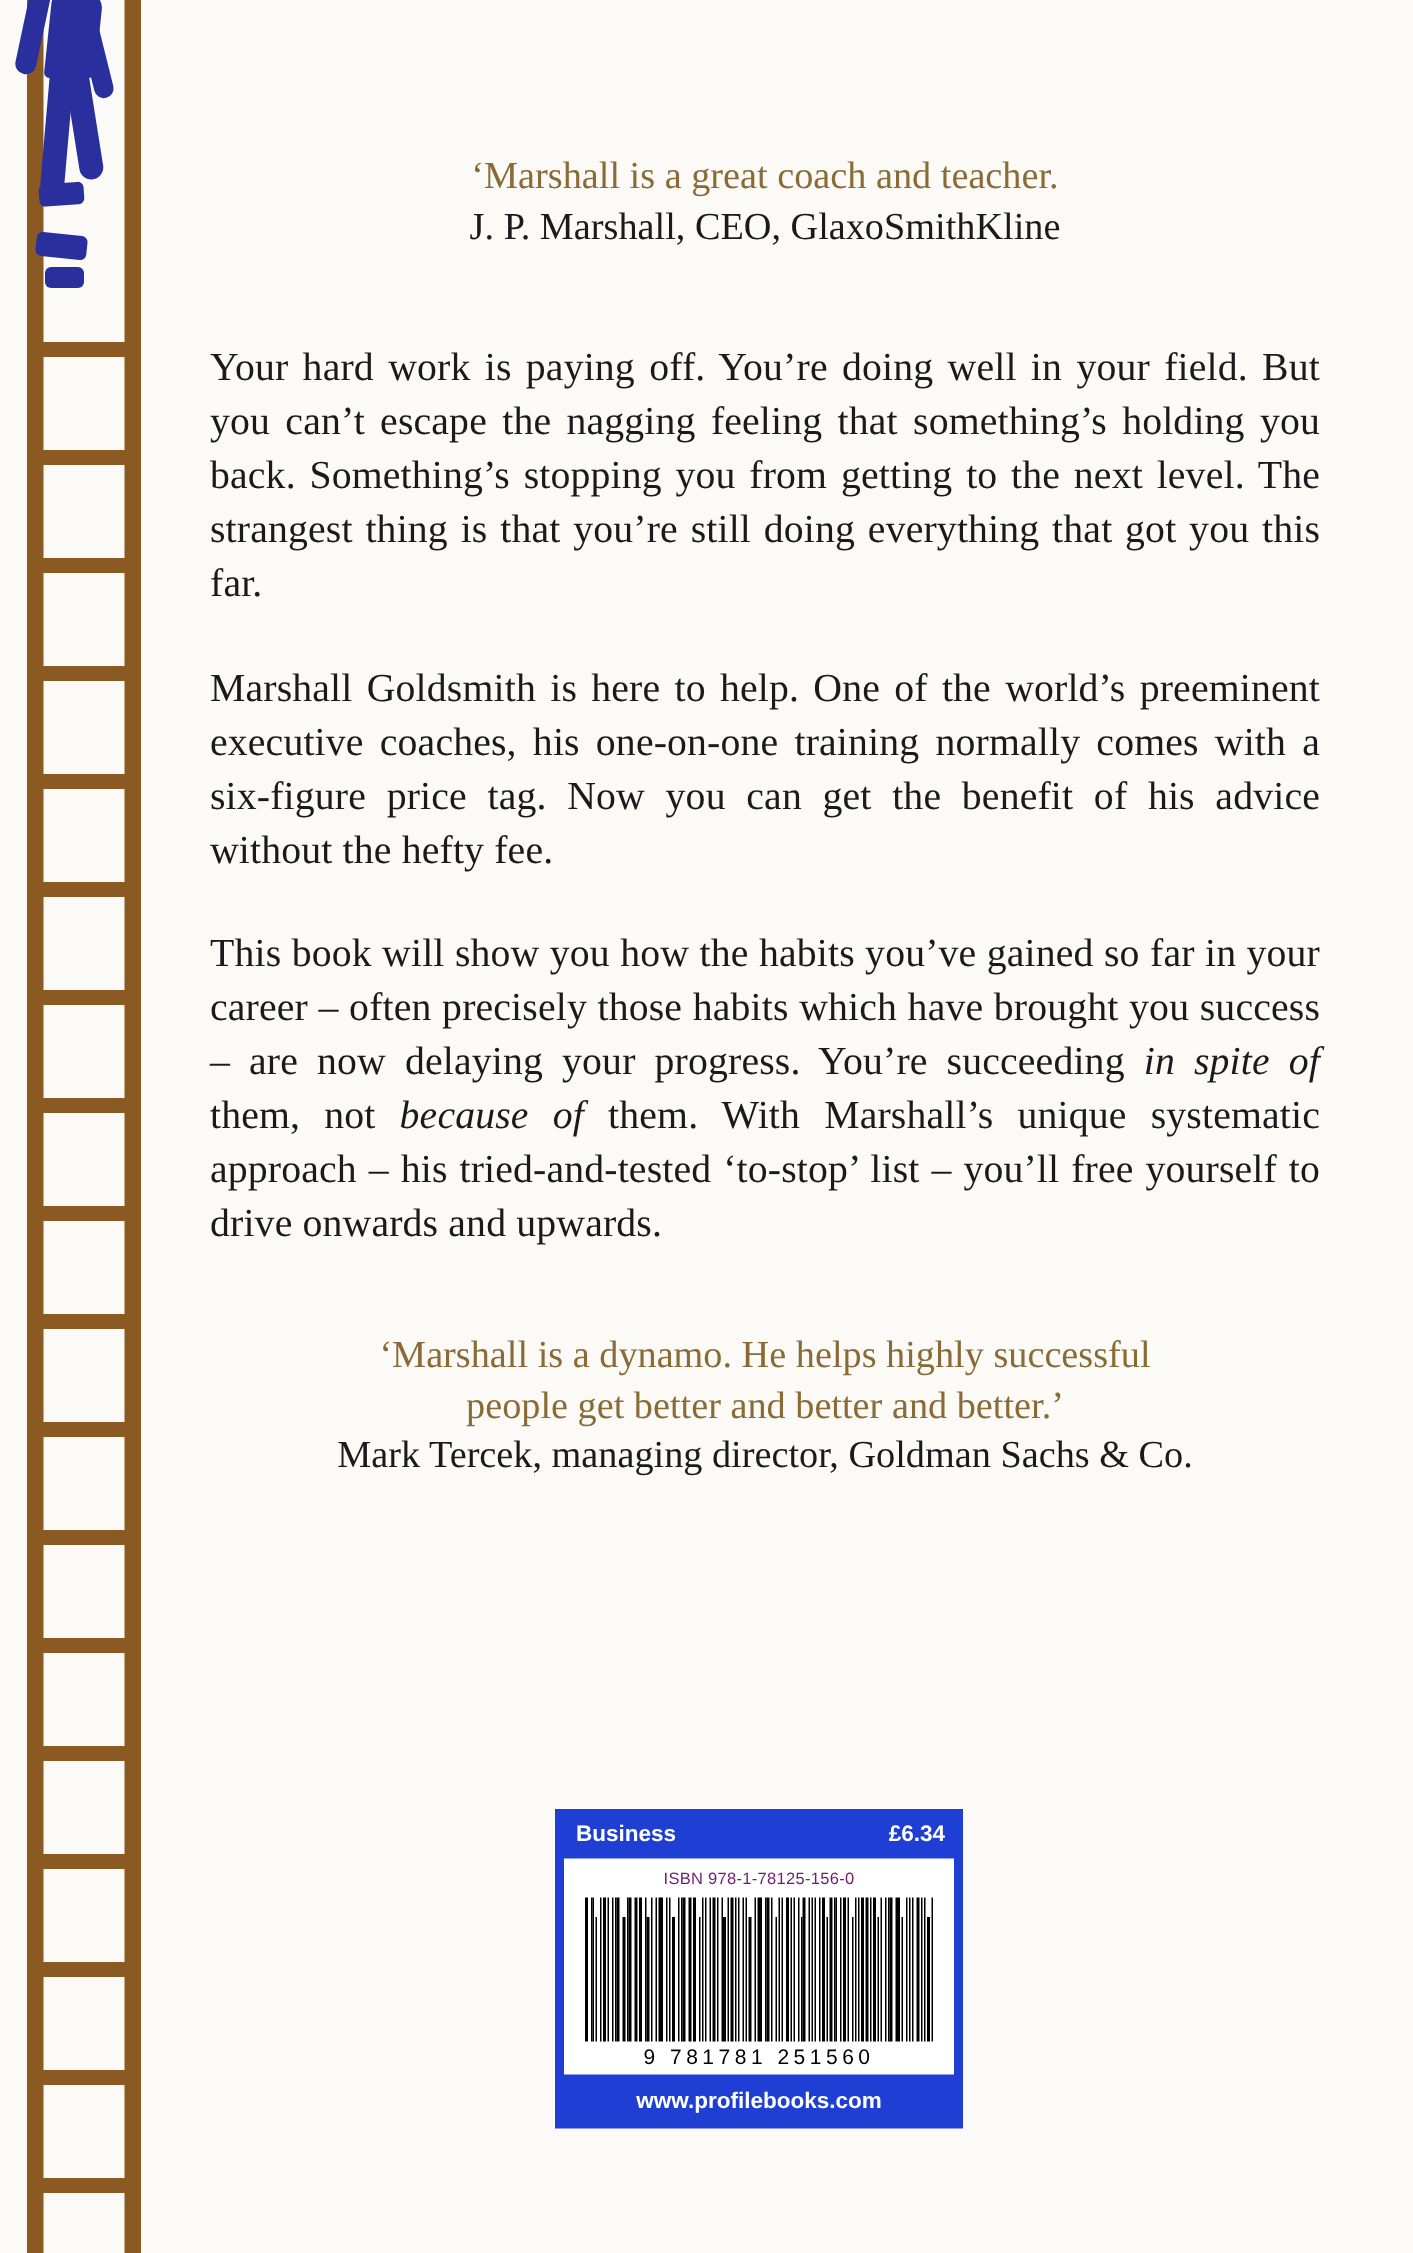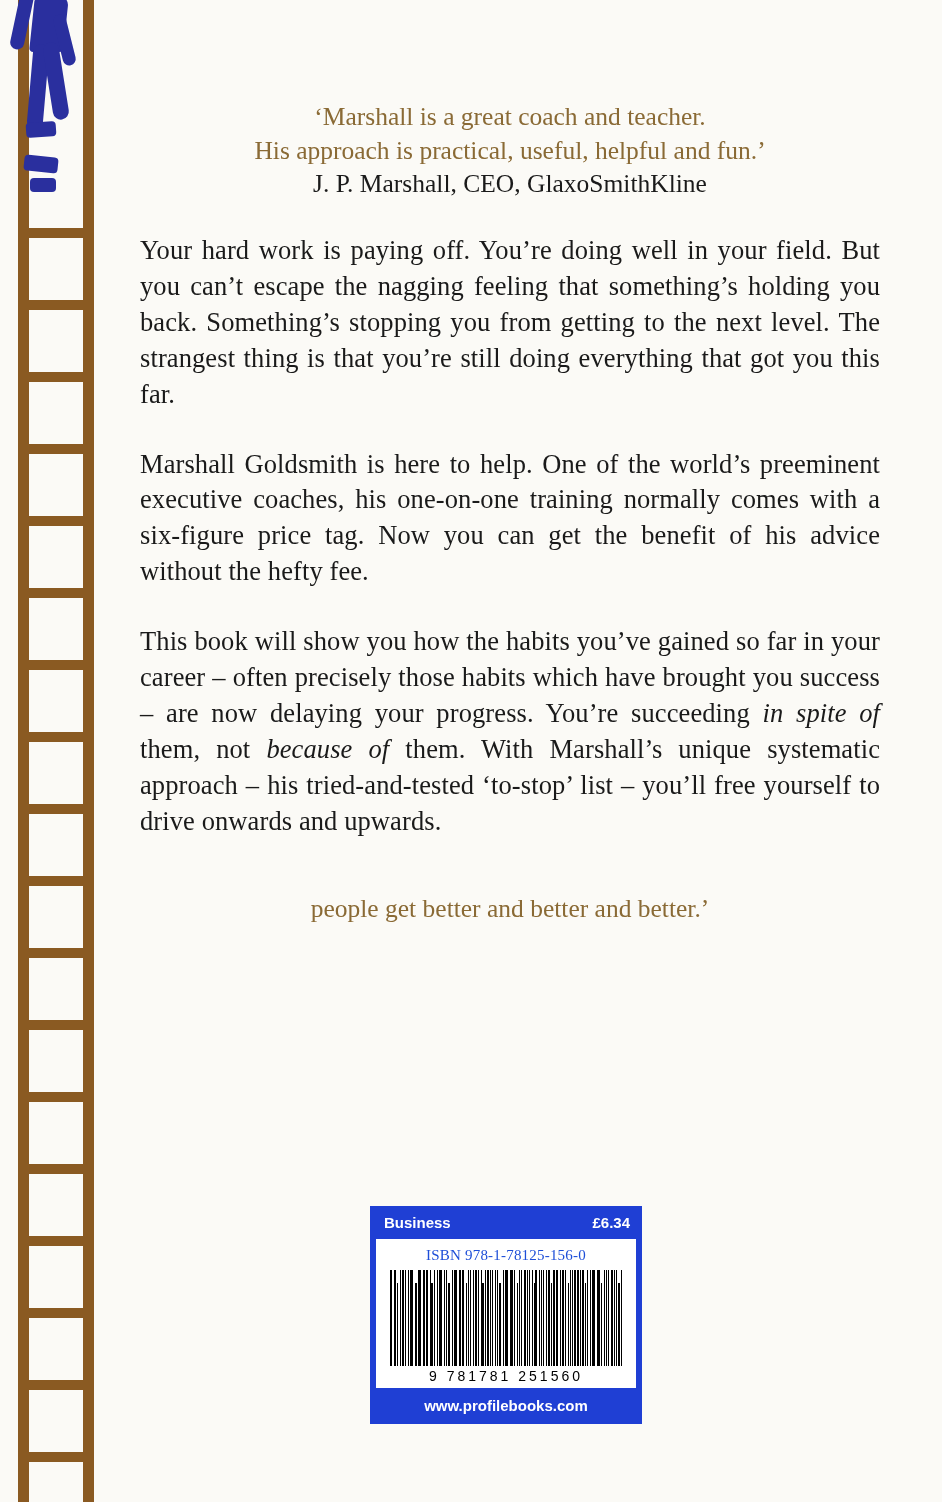--- a/index.html
+++ b/index.html
@@ -110,21 +110,21 @@
   }
   .quote-block .line { display: block; }
   .attrib {
     color: #1a1a1a;
     text-align: center;
     font-size: 25.5px;
     line-height: 1.32;
     display: block;
   }
 
-  #top-quote { margin-bottom: 32px; }
+  #top-quote { margin-bottom: 60px; }
 
   .body-par {
     font-size: 26.5px;
     line-height: 1.355;
     text-align: justify;
     margin: 0 0 34px 0;
     letter-spacing: 0.1px;
   }
   .body-par:last-of-type { margin-bottom: 0; }
   .body-par i { font-style: italic; }
@@ -152,25 +152,24 @@
     font-weight: bold;
     padding: 8px 12px 8px 14px;
   }
   #barcode-white {
     background: #ffffff;
     margin: 0 6px;
     padding: 8px 0 4px 0;
     text-align: center;
   }
   #isbn-text {
-    font-size: 15px;
-    color: #1d4ed8;
+    font-size: 11px;
+    color: #701a75;
     letter-spacing: 0.2px;
     margin-bottom: 6px;
-    font-family: Liberation Serif, serif;
   }
   #bars {
     display: flex;
     align-items: flex-end;
     justify-content: center;
     height: 96px;
     gap: 0;
     padding: 0 14px;
   }
   #bars span {
@@ -232,30 +231,31 @@
       <div class="part foot-left"></div>
       <div class="part foot-right"></div>
       <div class="part shoe-lower"></div>
     </div>
   </div>
 
   <div id="content">
 
     <div id="top-quote" class="quote-block">
       <span class="line">‘Marshall is a great coach and teacher.</span>
-      <span class="line">His approach is practical, useful, helpful and fun.’</span>
       <span class="attrib">J. P. Marshall, CEO, GlaxoSmithKline</span>
     </div>
 
     <p class="body-par">Your hard work is paying off. You’re doing well in your field. But you can’t escape the nagging feeling that something’s holding you back. Something’s stopping you from getting to the next level. The strangest thing is that you’re still doing everything that got you this far.</p>
     <p class="body-par">Marshall Goldsmith is here to help. One of the world’s preeminent executive coaches, his one-on-one training normally comes with a six-figure price tag. Now you can get the benefit of his advice without the hefty fee.</p>
     <p class="body-par"><span>This book will show you how the habits you’ve gained so far in your career – often precisely those habits which have brought you success – are now delaying your progress. You’re succeeding </span><i>in spite of</i><span> them, not </span><i>because of</i><span> them. With Marshall’s unique systematic approach – his tried-and-tested ‘to-stop’ list – you’ll free yourself to drive onwards and upwards.</span></p>
 
     <div id="bottom-quote" class="quote-block">
+      <span class="line">‘Marshall is a dynamo. He helps highly successful</span>
       <span class="line">people get better and better and better.’</span>
+      <span class="attrib">Mark Tercek, managing director, Goldman Sachs &amp; Co.</span>
     </div>
 
   </div>
 
   <div id="barcode-block">
     <div id="barcode-top">
       <span>Business</span>
       <span>£6.34</span>
     </div>
     <div id="barcode-white">

